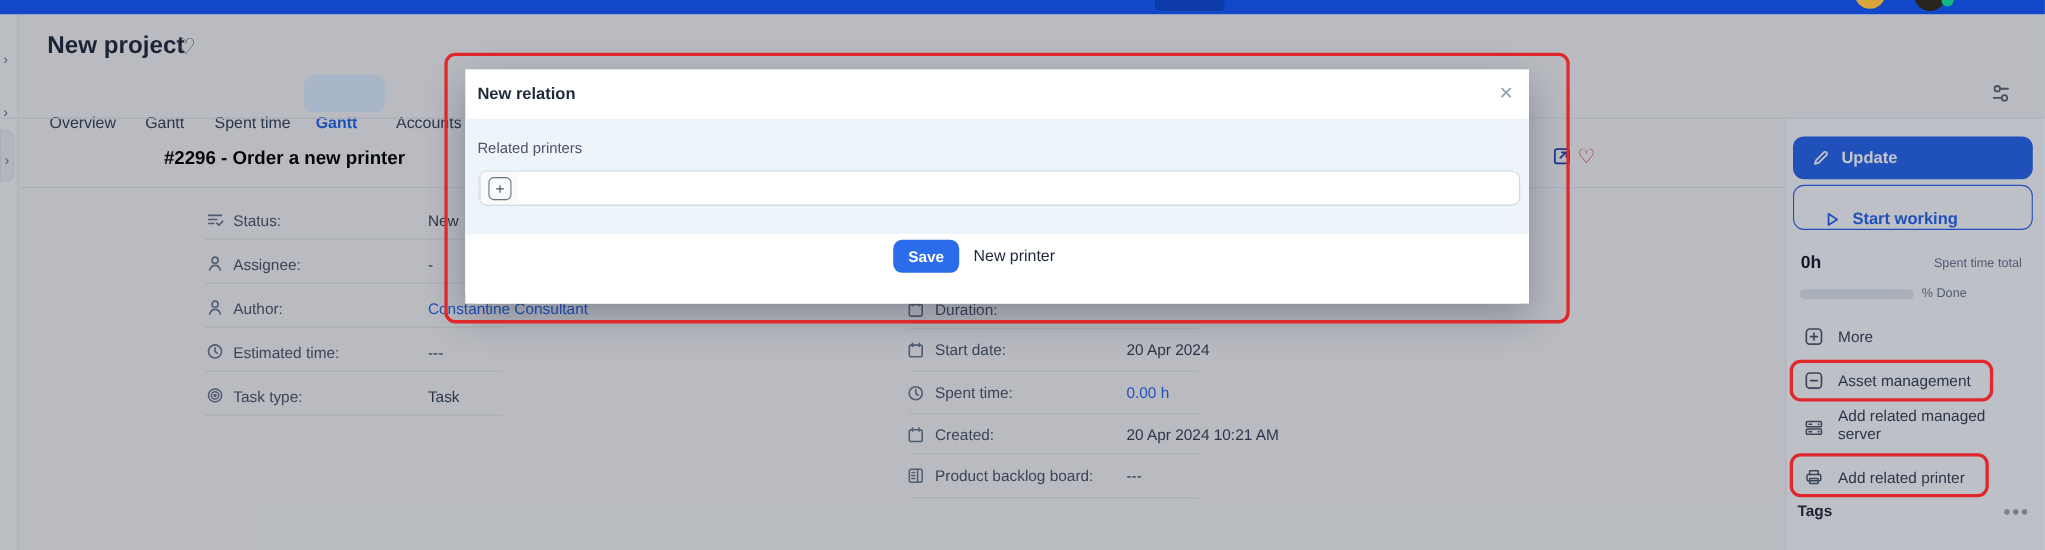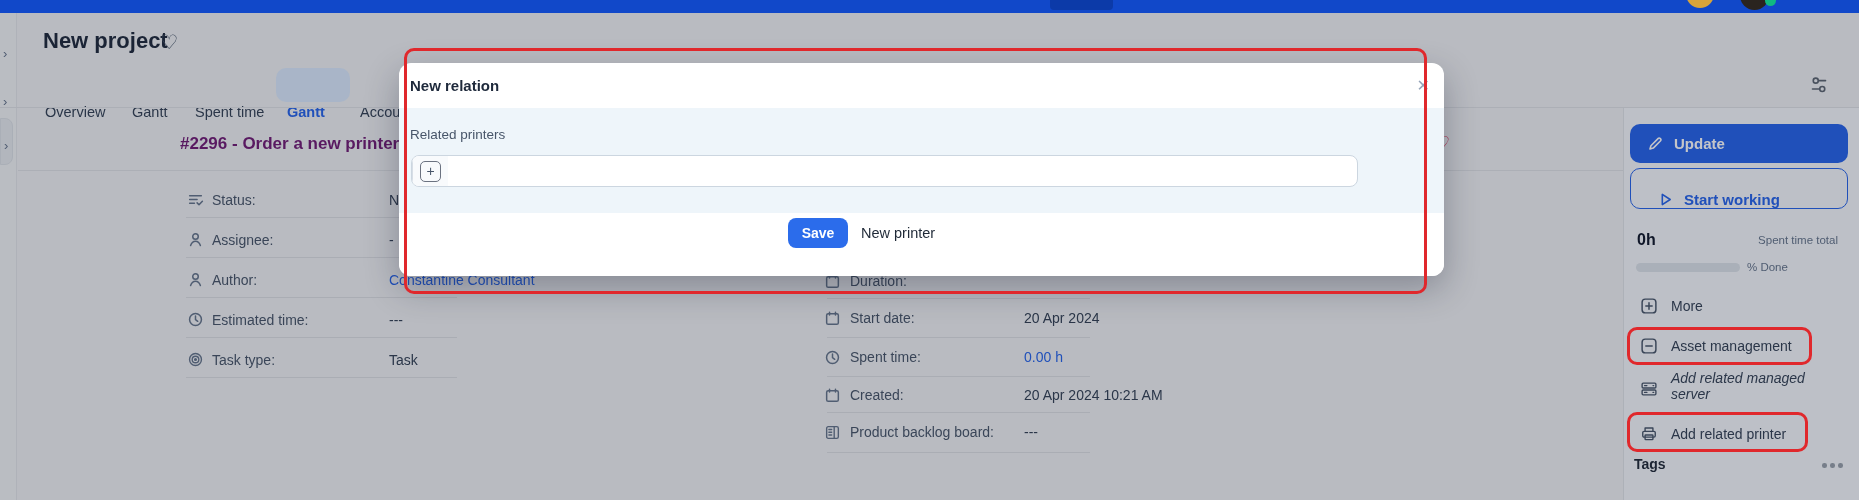--- a/index.html
+++ b/index.html
@@ -26,21 +26,21 @@
   
   .page-title { left:43px; top:28px; font-size:22px; font-weight:700; color:#1e293b; }
   .title-heart { left:160px; top:30px; font-size:20px; color:#475569; }
 
   .tab { top:76px; font-size:14.5px; color:#334155;margin-top:28px; }
   .tab-pill { left:276px; top:68px; width:74px; height:34px; background:#dbeafe; border-radius:10px; }
   .tab-active { color:#2563eb; font-weight:700; }
   .divider-tabs { left:0; top:107px; width:1859px; height:1px; background:#dfe2e6; }
 
   
-  .task-title { left:180px; top:134px; font-size:17px; font-weight:600; color:#701a75; }
+  .task-title { left:149px; top:134px; font-size:17px; font-weight:600; color:#000000; }
   .hdr-ext { left:1411px; top:133px; width:18px; height:18px; color:#1e40af; }
   .hdr-heart { left:1434px; top:132px; font-size:18px; color:#e11d48; }
   .divider-task { left:18px; top:170px; width:1605px; height:1px; background:#dfe2e6; }
 
   
   .frow { height:20px; display:flex; align-items:center; font-size:14px; }
   .frow .ficon { width:17px; height:17px; color:#64748b; flex:0 0 17px; }
   .frow .flabel { color:#475569; }
   .frow .fvalue { color:#334155; }
   .fvalue.link { color:#2563eb; }
@@ -59,33 +59,33 @@
     border-radius:10px; color:#2563eb; font-size:15px; font-weight:700; display:flex; align-items:flex-end;
     padding-left:26px; gap:10px; cursor:pointer; }
   .btn-ic { width:17px; height:17px; }
   .spent-val { left:1637px; top:231px; font-size:16px; font-weight:700; color:#0f172a; }
   .spent-lab { right:21px; top:234px; font-size:11.5px; color:#64748b; }
   .progress-track { left:1636px; top:263px; width:104px; height:9px; background:#dde3ea; border-radius:5px; }
   .done-lab { left:1747px; top:261px; font-size:11.5px; color:#64748b; }
   .side-row { left:1640px; width:210px; height:20px; display:flex; align-items:center; gap:13px;
     font-size:14px; color:#334155; cursor:pointer; }
   .side-row .sicon { width:18px; height:18px; color:#475569; flex:0 0 18px; }
-  .side-row-tall { align-items:flex-start; height:34px;font-style:italic; }
+  .side-row-tall { align-items:flex-start; height:34px; }
   .side-row-tall .slabel { width:166px; line-height:16px; margin-top:-2px; }
   .tags-title { left:1634px; top:456px; font-size:14px; font-weight:700; color:#1f2937; }
   .tags-dots { left:1822px; top:463px; display:flex; gap:3.5px; cursor:pointer; }
   .tags-dots i { width:4.5px; height:4.5px; border-radius:50%; background:#98a1ab; }
 
   .sliders-icon { left:1806px; top:72px; width:26px; height:26px; color:#5b6470; cursor:pointer; }
 
   
   .overlay { left:0; top:13px; width:1859px; height:487px; background:rgba(18,25,38,0.25); z-index:40; }
 
   
-  .modal { left:399px; top:63px; width:1045px; height:213px; background:#ffffff; border-radius:12px;
+  .modal { left:423px; top:63px; width:967px; height:213px; background:#ffffff; border-radius:0;
     box-shadow:0 12px 34px rgba(15,23,42,0.3); z-index:60; }
   .modal-header { position:absolute; left:0; top:0; width:100%; height:45px; display:flex; align-items:center;
     padding:0 14px 0 11px; }
   .modal-title { font-size:15px; font-weight:700; color:#1e293b; }
   .modal-close { margin-left:auto; font-size:16px; color:#94a3b8; line-height:16px; cursor:pointer; background:none; border:none; }
   .modal-body { position:absolute; left:0; top:45px; width:100%; height:105px; background:#eef5fa; }
   .field-label { position:absolute; left:11px; top:19px; font-size:13.5px; color:#475569; }
   .select-group { position:absolute; left:12px; top:47px; width:947px; height:32px; background:#ffffff;
     border:1px solid #ccd6e0; border-radius:8px; display:flex; align-items:stretch; overflow:hidden; }
   .select-text { flex:1; display:flex; align-items:center; padding-left:11px; font-size:14px; color:#64748b; }

